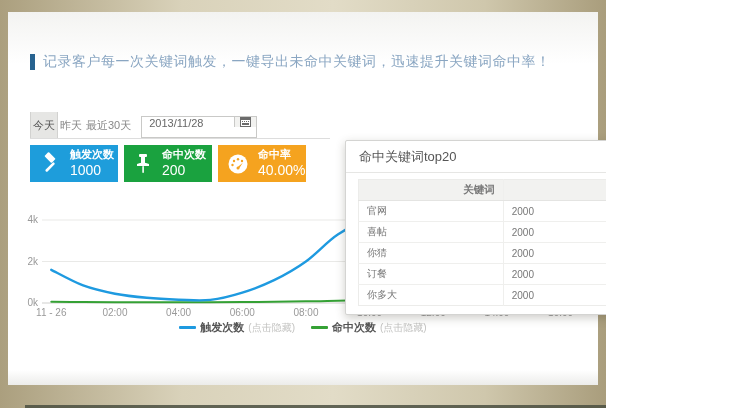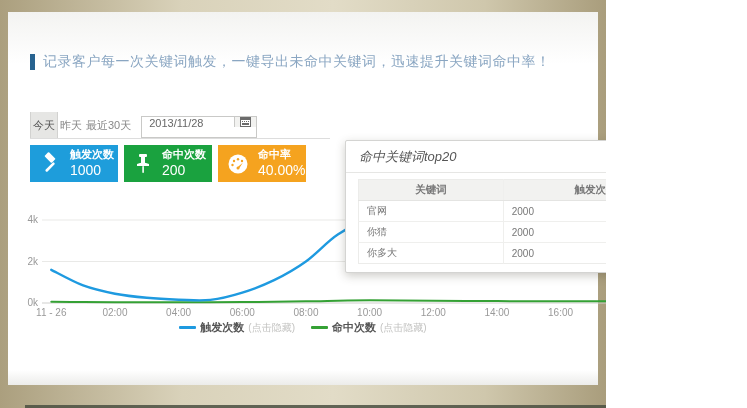--- a/index.html
+++ b/index.html
@@ -35,23 +35,23 @@
   .chart-svg{position:absolute;left:0;top:0;}
   
   .legend{position:absolute;left:0;top:308px;width:100%;display:flex;justify-content:center;gap:16px;align-items:center;}
   .legend .item{display:flex;align-items:center;gap:4px;cursor:pointer;}
   .legend .dash{width:17px;height:3px;border-radius:1px;}
   .legend .lbl{font-size:11px;font-weight:bold;color:#555;}
   .legend .hint{font-size:10px;color:#c2c2c0;}
   
   .panel{position:absolute;left:337px;top:128px;width:356px;background:#fff;border:1px solid #d4d4d2;
     border-radius:2px;box-shadow:0 3px 10px rgba(60,55,40,.25);}
-  .panel .title{font-size:13px;color:#555;padding:7px 13px 6px;border-bottom:1px solid #e6e6e4;font-style:italic;}
+  .panel .title{font-size:13px;color:#555;padding:7px 13px 6px;border-bottom:1px solid #e6e6e4;}
   .panel table{width:calc(100% - 24px);margin:6px 12px 8px;border-collapse:collapse;border:1px solid #ececea;}
-  .panel th{background:#f2f2f0;font-size:10.5px;color:#777;text-align:center;font-weight:bold;
+  .panel th{background:#f2f2f0;font-size:10.5px;color:#777;text-align:right;font-weight:bold;
     padding:3px 8px;border-bottom:1px solid #e4e4e2;}
   .panel td{font-size:10px;color:#777;padding:3px 8px;border-bottom:1px solid #efefed;}
   .panel tr:last-child td{border-bottom:0;margin-left:33px;}
   .panel th:first-child,.panel td:first-child{width:44%;border-right:1px solid #efefed;}
 </style>
 </head>
 <body>
 
 <div class="frame">
   <div class="inner">
@@ -164,21 +164,29 @@
               <th>关键词</th>
               <th>触发次数</th>
             </tr>
           </thead>
         <tbody id="tbody">
             <tr>
               <td>官网</td>
               <td>2000</td>
             </tr>
             <tr>
+              <td>喜帖</td>
+              <td>2000</td>
+            </tr>
+            <tr>
               <td>你猜</td>
+              <td>2000</td>
+            </tr>
+            <tr>
+              <td>订餐</td>
               <td>2000</td>
             </tr>
             <tr>
               <td>你多大</td>
               <td>2000</td>
             </tr>
           </tbody>
       </table>
     </div>
 

